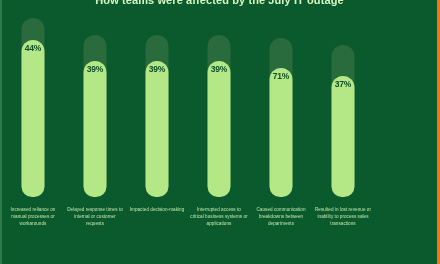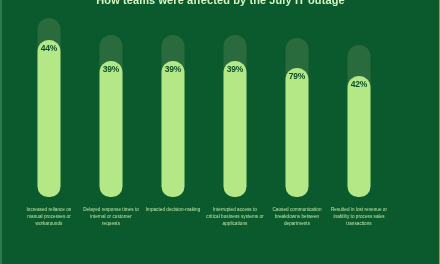--- a/index.html
+++ b/index.html
@@ -7,38 +7,37 @@
     width:440px;height:264px;overflow:hidden;
     background:#0b5a2e;
     font-family:"Liberation Sans", sans-serif;
     -webkit-font-smoothing:antialiased;
   }
   #stage{
     position:relative;width:440px;height:264px;
     background:#0b5a2e;
     box-sizing:border-box;
     border-left:2px solid #2f7a4a;
-    border-right:1px solid #f97316;
+    border-right:3px solid #f97316;
   }
   #title{
     position:absolute;left:0;right:0;top:-6px;
     text-align:center;
     font-size:11px;font-weight:bold;
     color:#d8f5c0;
     letter-spacing:.1px;
     white-space:nowrap;
   }
   #chart{
     position:absolute;left:0;top:0;width:440px;height:264px;
   }
   .col{
     position:absolute;
     top:0;height:264px;
     width:62px;
-    padding-left:32px;
   }
   .track{
     position:absolute;
     left:50%;transform:translateX(-50%);
     width:23px;
     bottom:67px;
     background:#2a6b3d;
     border-radius:12px 12px 11px 11px;
   }
   .fill{
@@ -103,26 +102,26 @@
     <div class="col" style="left:186px;">
       <div class="track" style="top:35px;"></div>
       <div class="fill" style="top:61px;"></div>
       <div class="pct" style="top:64px;">39%</div>
       <div class="cap">Interrupted access to critical business systems or applications</div>
     </div>
 
     <div class="col" style="left:248px;">
       <div class="track" style="top:38px;"></div>
       <div class="fill" style="top:68px;"></div>
-      <div class="pct" style="top:71px;">79%</div>
+      <div class="pct" style="top:71px;">71%</div>
       <div class="cap">Caused communication breakdowns between departments</div>
     </div>
 
     <div class="col" style="left:310px;">
       <div class="track" style="top:45px;"></div>
       <div class="fill" style="top:76px;"></div>
-      <div class="pct" style="top:79px;">42%</div>
+      <div class="pct" style="top:79px;">37%</div>
       <div class="cap">Resulted in lost revenue or inability to process sales transactions</div>
     </div>
 
 
   </div>
 </div>
 
 </body></html>

